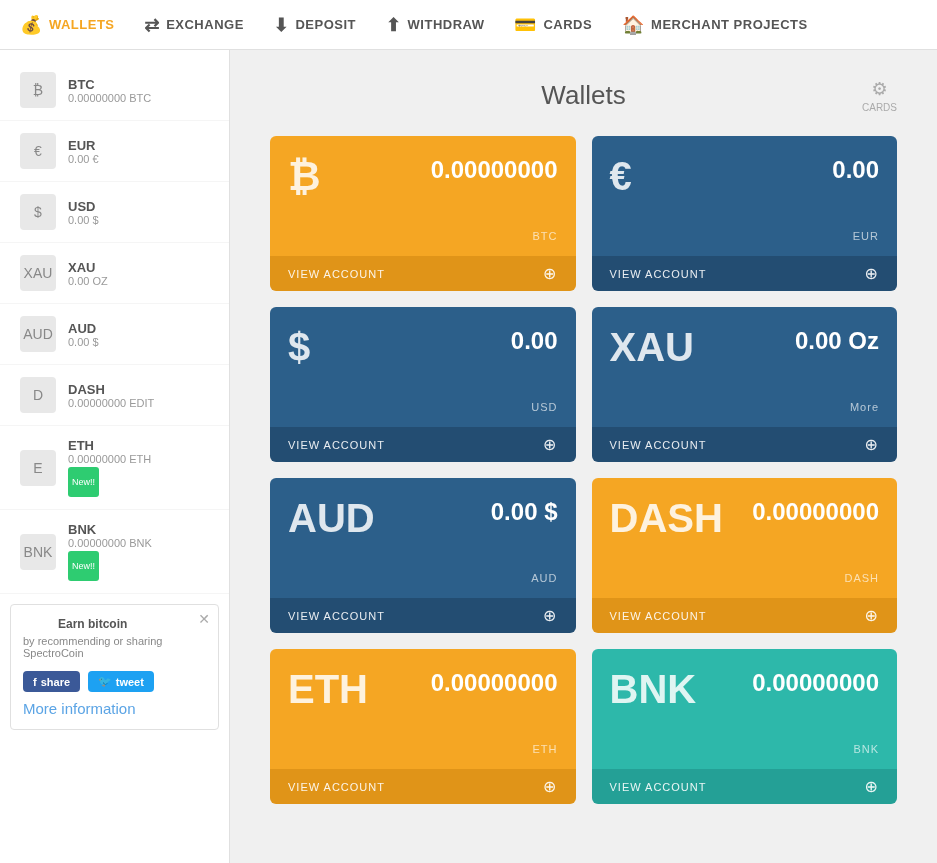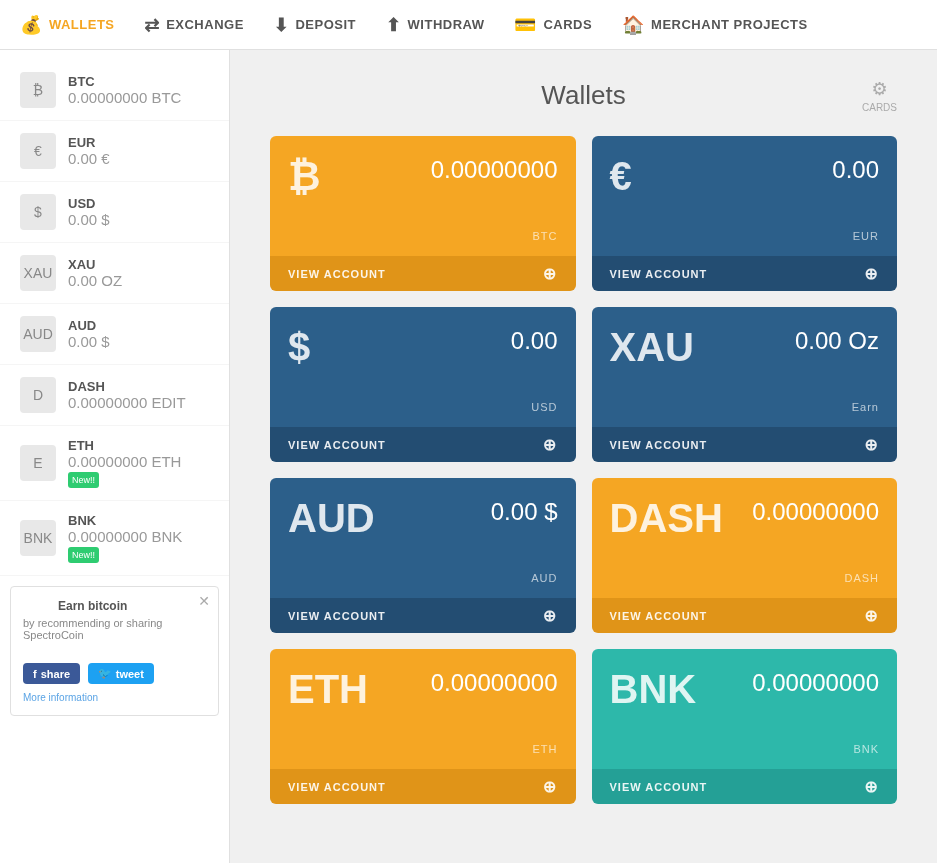--- a/index.html
+++ b/index.html
@@ -61,26 +61,26 @@
       display: flex;
       align-items: center;
       justify-content: center;
       background: #e8e8e8;
       font-size: 14px;
       color: #888;
       flex-shrink: 0;
     }
     .sidebar-item-info { display: flex; flex-direction: column; }
     .sidebar-item-name { font-size: 13px; font-weight: 700; color: #555; }
-    .sidebar-item-balance { font-size: 15px; color: #999; }
+    .sidebar-item-balance { font-size: 11px; color: #999; }
     .sidebar-item-badge {
       font-size: 9px;
       background: #2ecc71;
       color: #fff;
-      padding: 3px 4px;
+      padding: 10px 4px;
       border-radius: 3px;
       margin-top: 2px;
       display: inline-block;
       width: fit-content;
     }
 
     
     .earn-box {
       margin: 10px;
       background: #fff;
@@ -92,37 +92,37 @@
     }
     .earn-box-close {
       position: absolute;
       right: 8px;
       top: 6px;
       cursor: pointer;
       color: #aaa;
       font-size: 14px;
     }
     .earn-title { font-weight: 700; color: #555; margin-bottom: 4px; padding-left: 35px; }
-    .earn-desc { color: #888; font-size: 11px; margin-bottom: 22px; }
+    .earn-desc { color: #888; font-size: 11px; margin-bottom: 12px; }
     .social-btns { display: flex; gap: 8px; margin-bottom: 8px; }
     .social-btn {
       display: flex;
       align-items: center;
       gap: 4px;
       padding: 4px 10px;
       border-radius: 4px;
       font-size: 11px;
       font-weight: 700;
       cursor: pointer;
       border: none;
       color: #fff;
     }
     .btn-facebook { background: #3b5998; }
     .btn-twitter { background: #1da1f2; }
-    .more-info { color: #5ba4e5; font-size: 10px; cursor: pointer; }
+    .more-info { color: #5ba4e5; font-size: 15px; cursor: pointer; }
 
     
     .content {
       flex: 1;
       padding: 30px 40px;
       overflow-y: auto;
     }
     .content-header {
       display: flex;
       align-items: center;
@@ -160,36 +160,36 @@
       flex-direction: column;
       min-height: 120px;
       position: relative;
     }
     .card-top {
       display: flex;
       align-items: flex-start;
       justify-content: space-between;
     }
     .card-icon { font-size: 40px; font-weight: 700; color: rgba(255,255,255,0.85); line-height: 1; }
-    .card-amount { font-size: 24px; color: #fff; font-weight: 400; text-align: right; }
+    .card-amount { font-size: 24px; color: #fff; font-weight: 700; text-align: right; }
     .card-currency {
       position: absolute;
       bottom: 14px;
       right: 18px;
       font-size: 11px;
       color: rgba(255,255,255,0.65);
       letter-spacing: 1px;
     }
     .card-footer {
       display: flex;
       align-items: center;
       justify-content: space-between;
       padding: 8px 18px;
       font-size: 11px;
-      font-weight: 700;
+      font-weight: 400;
       letter-spacing: 1px;
       color: rgba(255,255,255,0.9);
       text-align: right;
     }
     .card-footer-arrow { font-size: 16px; }
 
     
     .card-orange .card-body { background: #f5a623; }
     .card-orange .card-footer { background: #e09418; }
     .card-blue .card-body { background: #2c5f8a; }
@@ -363,21 +363,21 @@
         <span>VIEW ACCOUNT</span>
         <span class="card-footer-arrow">⊕</span>
       </div>
         </div>
         <div class="wallet-card card-blue">
       <div class="card-body">
         <div class="card-top">
           <span class="card-icon">XAU</span>
           <span class="card-amount">0.00 Oz</span>
         </div>
-        <span class="card-currency">Earn</span>
+        <span class="card-currency">More</span>
       </div>
       <div class="card-footer">
         <span>VIEW ACCOUNT</span>
         <span class="card-footer-arrow">⊕</span>
       </div>
         </div>
         <div class="wallet-card card-blue">
       <div class="card-body">
         <div class="card-top">
           <span class="card-icon">AUD</span>

